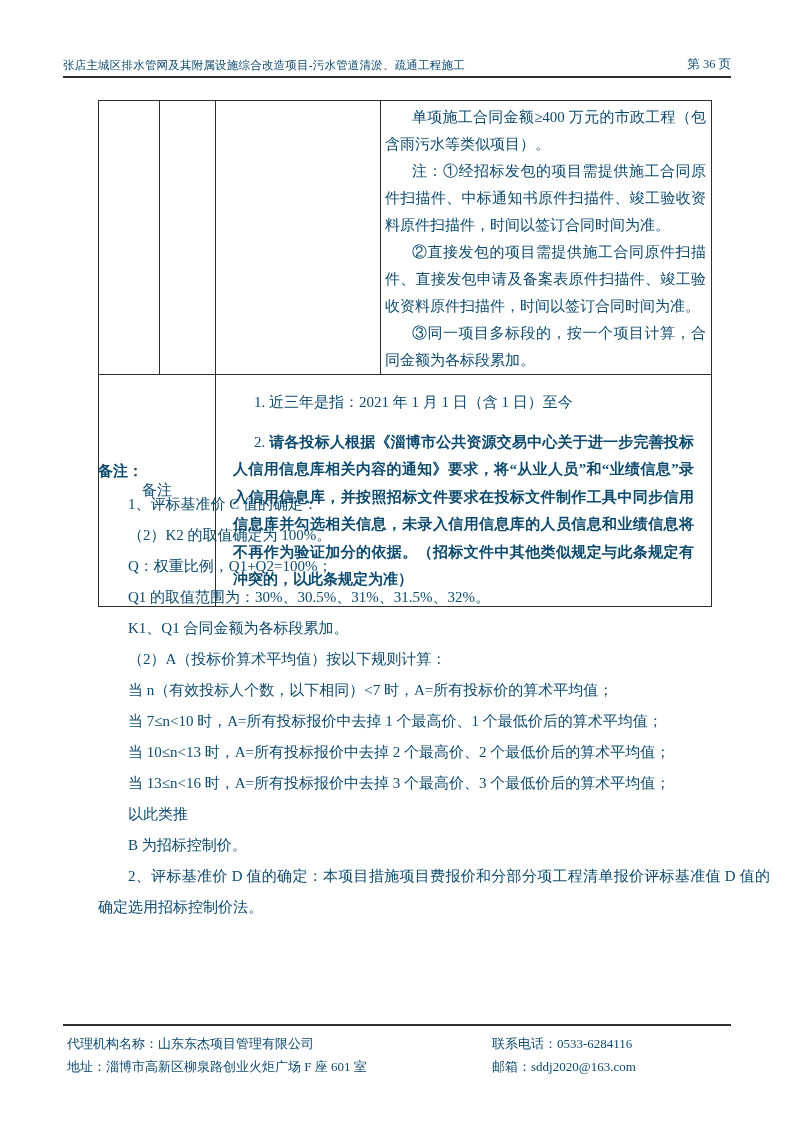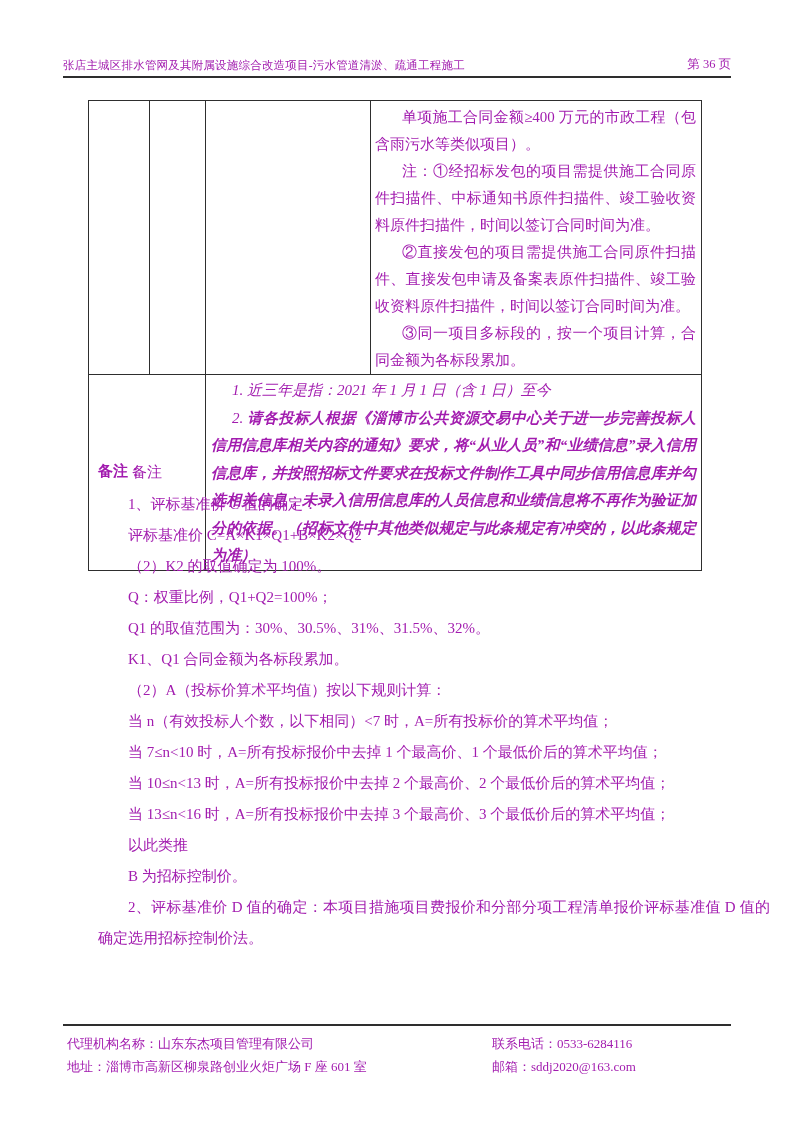--- a/index.html
+++ b/index.html
@@ -2,21 +2,21 @@
 <html><head>
 <meta charset="utf-8">
 <style>
   * { box-sizing: border-box; }
   html, body { margin: 0; padding: 0; background: #ffffff; }
   .page {
     position: relative;
     width: 793px;
     height: 1122px;
     background: #ffffff;
-    color: #a21caf;
+    color: #0c4a6e;
     font-family: "Liberation Serif", "DejaVu Serif", serif;
     overflow: hidden;
   }
 
   
   .header {
     position: absolute;
     left: 63px;
     top: 56px;
     width: 668px;
@@ -25,21 +25,21 @@
     align-items: flex-end;
     border-bottom: 2px solid #2e2e2e;
     padding-bottom: 3px;
   }
   .header .title { font-size: 11.5px; letter-spacing: 0.2px; }
   .header .pageno { font-size: 12.5px; white-space: nowrap; text-align: center; }
 
   
   .doc-table {
     position: absolute;
-    left: 88px;
+    left: 98px;
     top: 100px;
     width: 613px;
     border-collapse: collapse;
     table-layout: fixed;
   }
   .doc-table td {
     border: 1.6px solid #2e2e2e;
     vertical-align: top;
     padding: 0;
   }
@@ -65,24 +65,23 @@
     vertical-align: middle !important;
     text-align: center;
     font-size: 15px;
   }
   .remark-content {
     padding: 2px 5px 0 5px;
     font-size: 15px;
     line-height: 27.5px;
   }
   .remark-content p {
-    margin: 0;
+    margin: 12px;
     text-indent: 1.4em;
     text-align: justify;
-    font-style: italic;
   }
   .remark-content .bold { font-weight: bold; }
 
   
   .notes {
     position: absolute;
     left: 63px;
     top: 460px;
     width: 672px;
     font-size: 15px;
@@ -152,21 +151,20 @@
           <p><span>2. </span><span class="bold">请各投标人根据《淄博市公共资源交易中心关于进一步完善投标人信用信息库相关内容的通知》要求，将“从业人员”和“业绩信息”录入信用信息库，并按照招标文件要求在投标文件制作工具中同步信用信息库并勾选相关信息，未录入信用信息库的人员信息和业绩信息将不再作为验证加分的依据。（招标文件中其他类似规定与此条规定有冲突的，以此条规定为准）</span></p>
         </div>
       </td>
     </tr>
   </tbody>
     </table>
 
   <div class="notes">
     <p class="notes-heading">备注：</p>
     <p class="note-line">1、评标基准价 C 值的确定：</p>
-    <p class="note-line">评标基准价 C=A×K1×Q1+B×K2×Q2</p>
     <p class="note-line">（2）K2 的取值确定为 100%。</p>
     <p class="note-line">Q：权重比例，Q1+Q2=100%；</p>
     <p class="note-line">Q1 的取值范围为：30%、30.5%、31%、31.5%、32%。</p>
     <p class="note-line">K1、Q1 合同金额为各标段累加。</p>
     <p class="note-line">（2）A（投标价算术平均值）按以下规则计算：</p>
     <p class="note-line">当 n（有效投标人个数，以下相同）&lt;7 时，A=所有投标价的算术平均值；</p>
     <p class="note-line">当 7≤n&lt;10 时，A=所有投标报价中去掉 1 个最高价、1 个最低价后的算术平均值；</p>
     <p class="note-line">当 10≤n&lt;13 时，A=所有投标报价中去掉 2 个最高价、2 个最低价后的算术平均值；</p>
     <p class="note-line">当 13≤n&lt;16 时，A=所有投标报价中去掉 3 个最高价、3 个最低价后的算术平均值；</p>
     <p class="note-line">以此类推</p>

